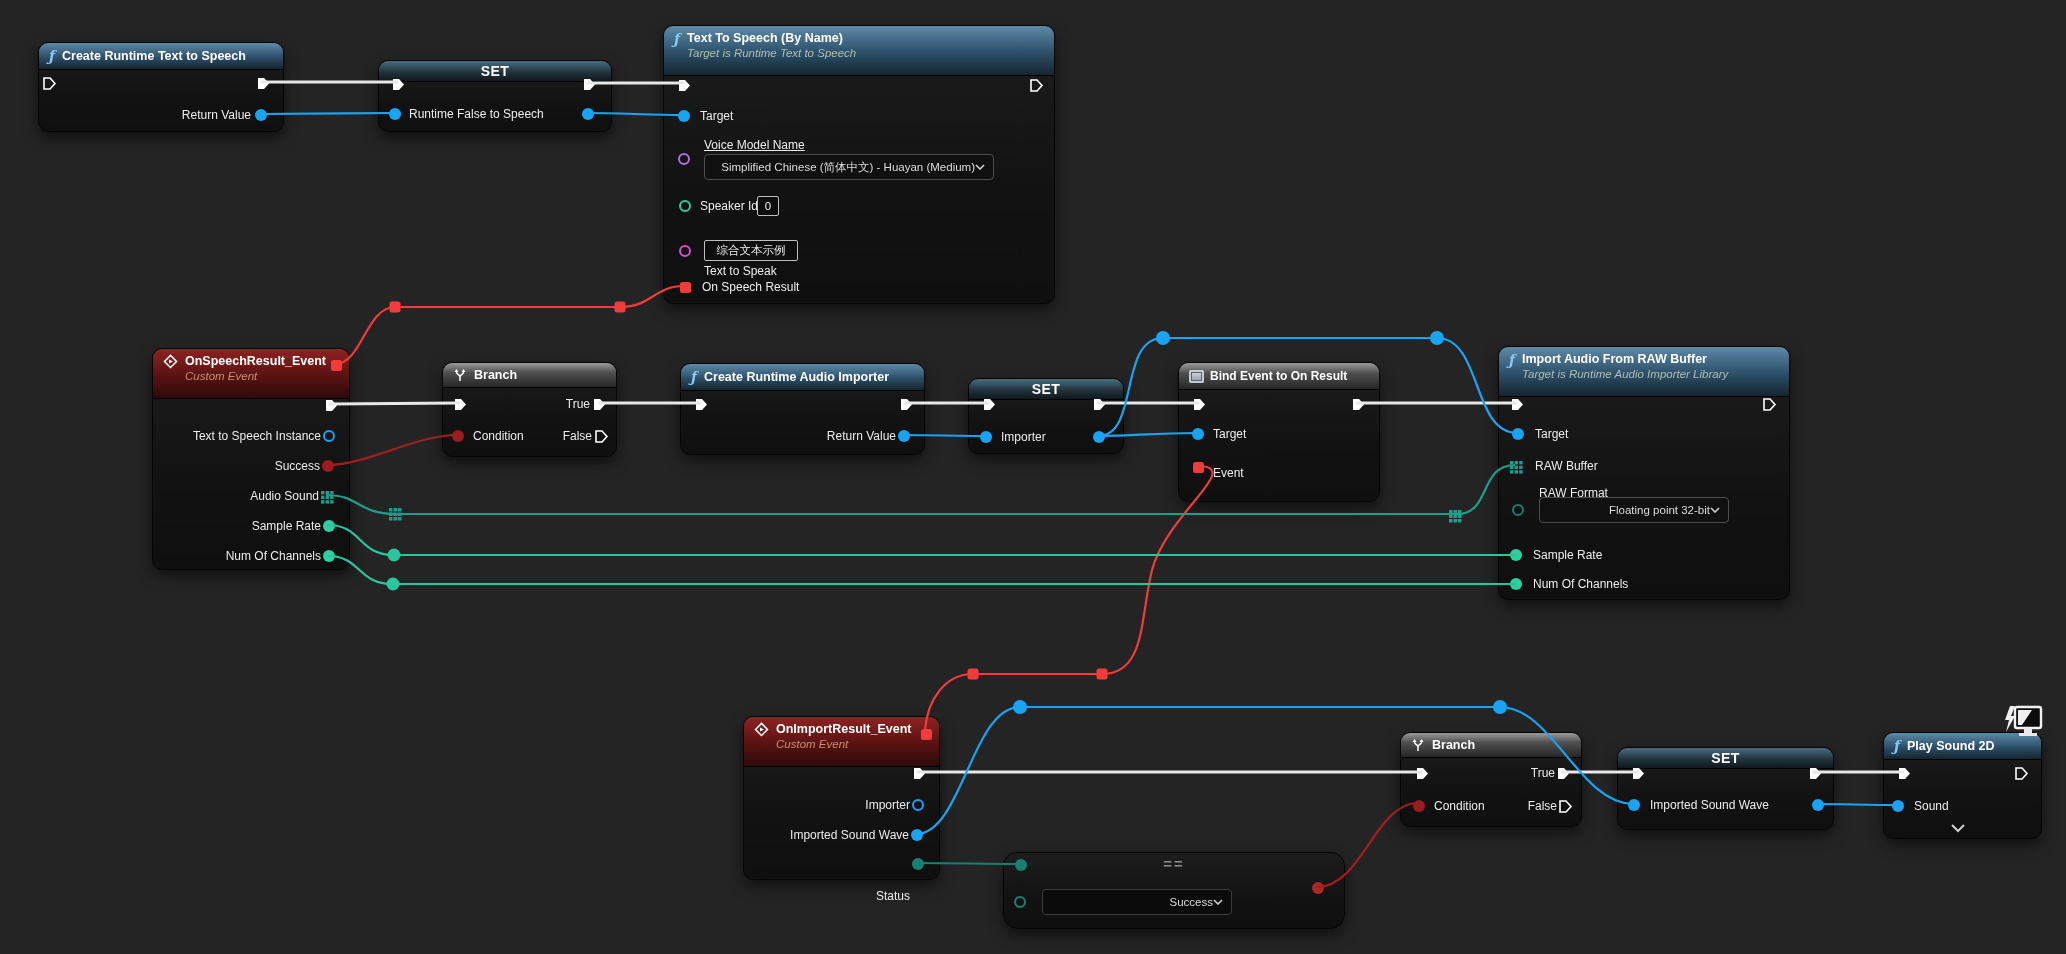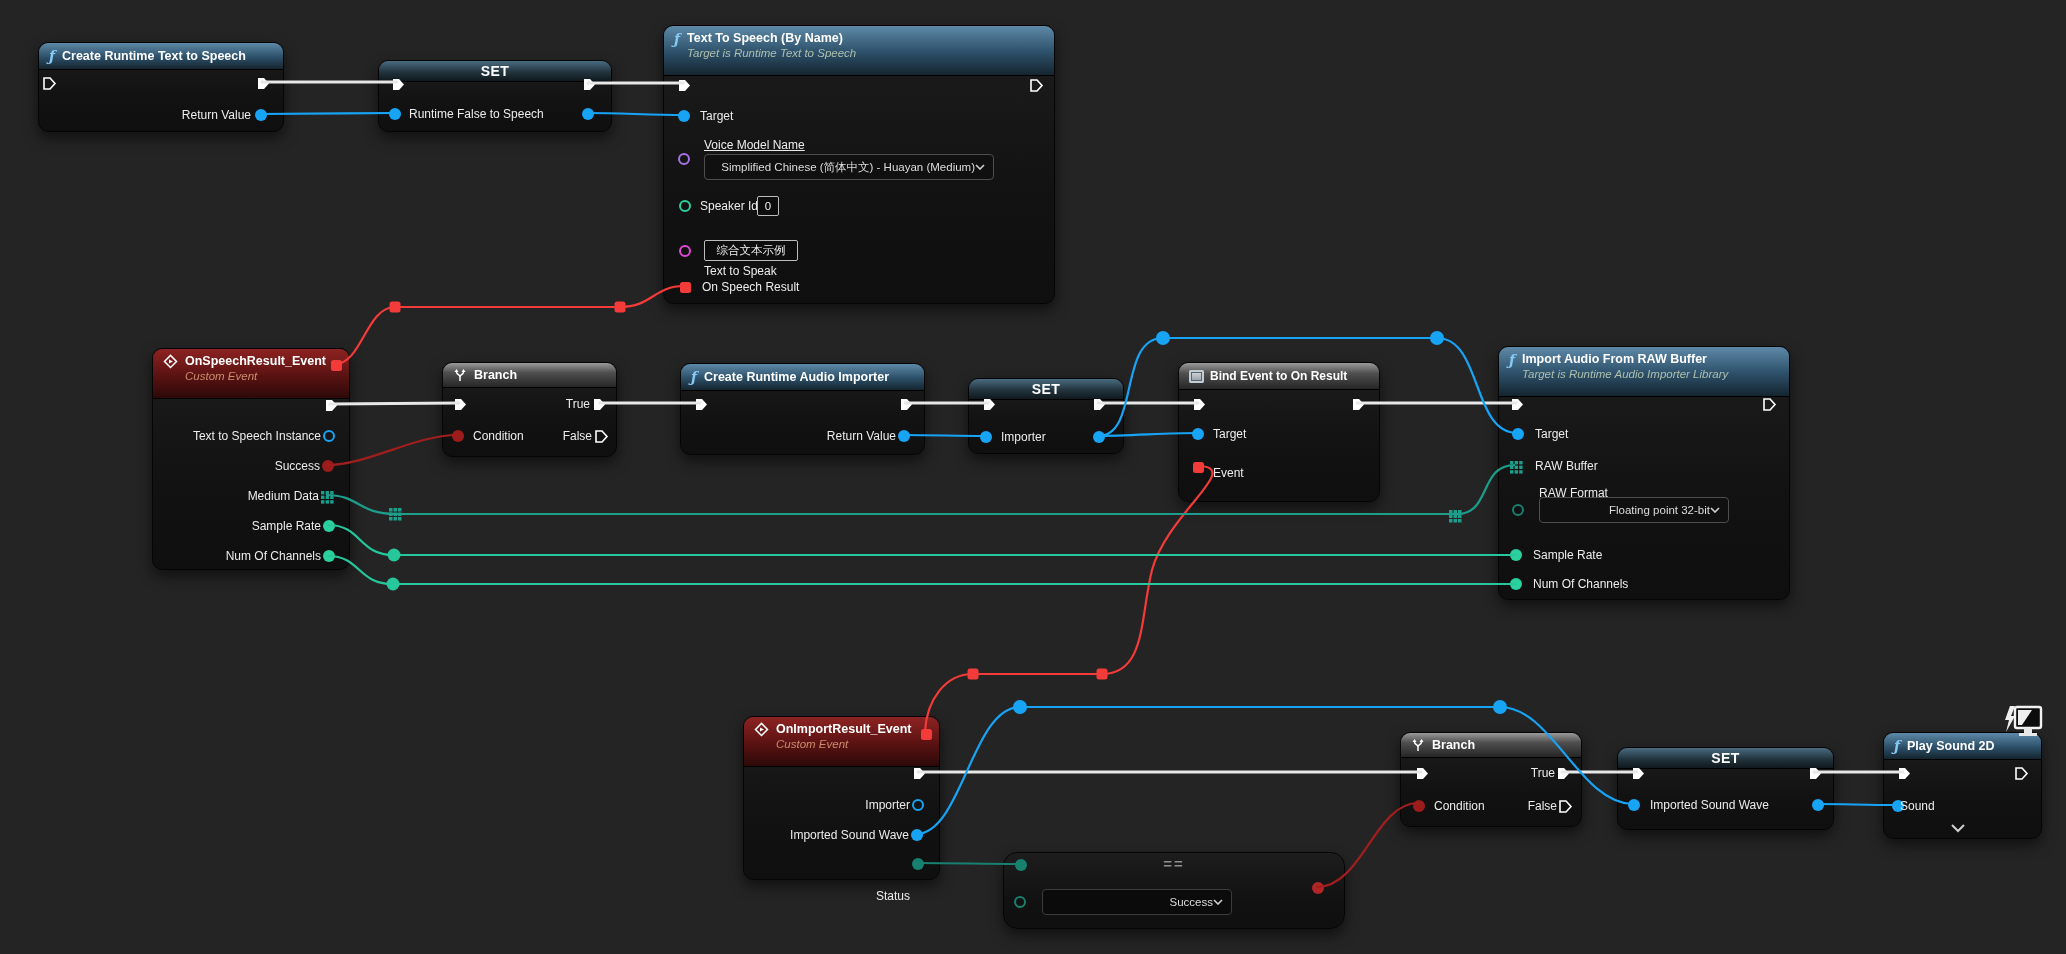--- a/index.html
+++ b/index.html
@@ -213,21 +213,21 @@
     </div>
     <span class="sqpin" style="left:178px;top:11px;"></span>
     <span class="xpin" style="left:171px;top:49px;">
       <svg width="15" height="15">
           <polygon points="2,2 8,2 13,7.5 8,13 2,13" fill="#fff"></polygon>
         </svg></span>
     <span class="lbl" style="right:28px;top:79px;">Text to Speech Instance</span>
     <span class="pc hollow" style="left:170px;top:81px;border-color:#18a4f5;"></span>
     <span class="lbl" style="right:29px;top:109px;">Success</span>
     <span class="pc" style="left:169px;top:111px;background:#9c1c1c;"></span>
-    <span class="lbl" style="right:30px;top:139px;">Medium Data</span>
+    <span class="lbl" style="right:30px;top:139px;">Audio Sound</span>
     <span class="gridpin" style="left:168px;top:141px;">
       <svg width="13" height="13">
           <g fill="#1d9e8a">
             <rect x="0" y="0" width="3.4" height="3.4"></rect>
             <rect x="4.6" y="0" width="3.4" height="3.4"></rect>
             <rect x="9.2" y="0" width="3.4" height="3.4"></rect>
             <rect x="0" y="4.6" width="3.4" height="3.4"></rect>
             <rect x="4.6" y="4.6" width="3.4" height="3.4"></rect>
             <rect x="9.2" y="4.6" width="3.4" height="3.4"></rect>
             <rect x="0" y="9.2" width="3.4" height="3.4"></rect>
@@ -443,21 +443,21 @@
     </div>
     <span class="xpin" style="left:13px;top:33px;">
       <svg width="15" height="15">
           <polygon points="2,2 8,2 13,7.5 8,13 2,13" fill="#fff"></polygon>
         </svg></span>
     <span class="xpin" style="left:130px;top:33px;">
       <svg width="15" height="15">
           <polygon points="2,2 8,2 13,7.5 8,13 2,13" fill="none" stroke="#fff" stroke-width="1.6"></polygon>
         </svg></span>
     <span class="pc" style="left:8px;top:67px;background:#18a4f5;"></span>
-    <span class="lbl" style="left:16px;top:65px;">Sound</span>
+    <span class="lbl" style="left:30px;top:65px;">Sound</span>
     <span class="xpin" style="left:66px;top:86px;">
       <svg width="16" height="10">
           <polyline points="2,2 8,8 14,2" fill="none" stroke="#cfcfcf" stroke-width="2"></polyline>
         </svg></span>
   </div>
 
   <div class="devicon" style="left:2002px;top:704px;">
     <svg width="42" height="36">
       <polygon points="8,2 3,16 7,16 4,28 13,12 9,12 13,2" fill="#f0f0f0"></polygon>
       <rect x="13" y="3" width="26" height="21" rx="2" fill="#0c0c0c" stroke="#f2f2f2" stroke-width="2.4"></rect>

